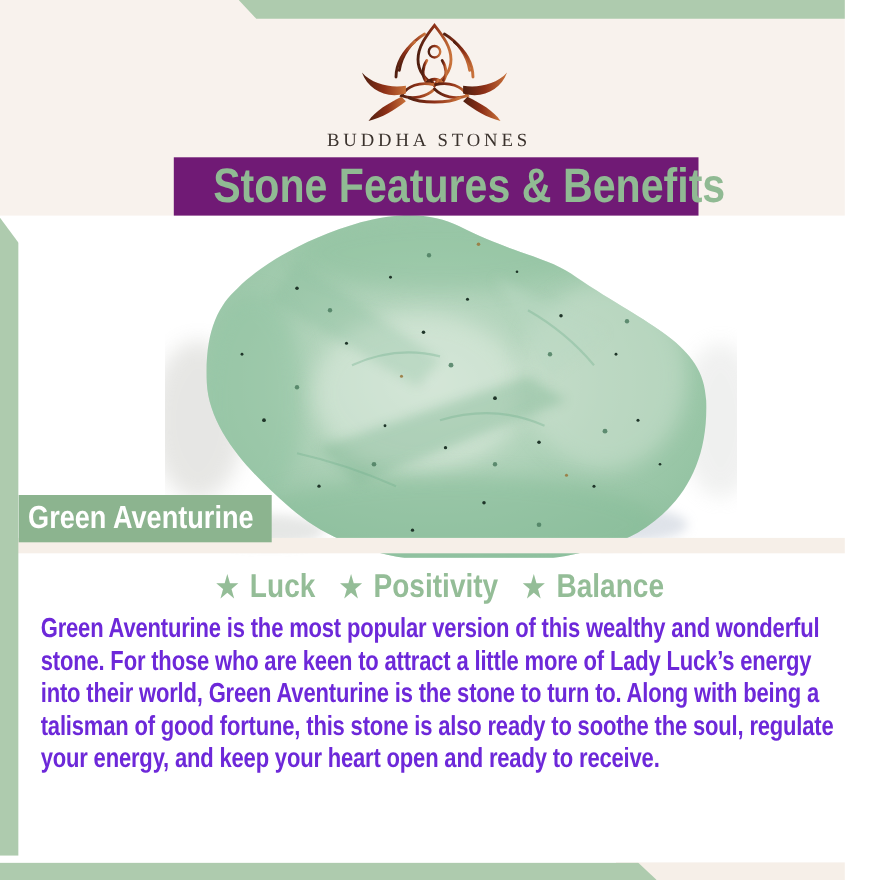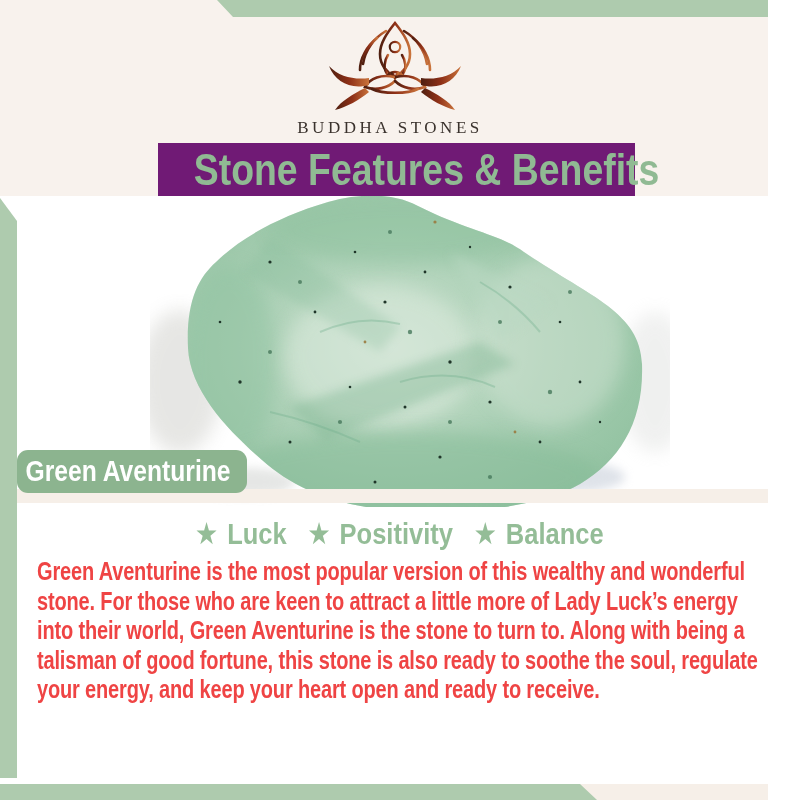--- a/index.html
+++ b/index.html
@@ -24,33 +24,33 @@
          font-family:"Liberation Serif",serif;font-size:17px;letter-spacing:3.5px;
          font-weight:400;}
 
   
   .banner{left:158px;top:143px;width:477px;height:53px;background:#701a75;}
   .banner-title{width:477px;line-height:53px;text-align:center;color:#90ba93;
       font-size:44px;font-weight:bold;white-space:nowrap;
       transform:scaleX(.85);transform-origin:center;}
 
   
-  .stone-label{left:17px;top:450px;width:230px;height:43px;background:#8cb48f;border-radius:11px;}
+  .stone-label{left:17px;top:450px;width:230px;height:43px;background:#8cb48f;}
   .stone-label-text{padding-left:10px;line-height:43px;color:#ffffff;font-size:29px;
       font-weight:bold;white-space:nowrap;transform:scaleX(.85);transform-origin:left center;}
 
   
   .benefits{left:0;top:514px;width:800px;display:flex;justify-content:center;gap:26px;
       transform:scaleX(.85);transform-origin:center;}
   .benefit{display:flex;align-items:center;gap:12px;color:#94bd97;font-weight:bold;
       font-size:30px;line-height:40px;white-space:nowrap;}
   .benefit .star{font-size:27px;}
 
   
-  .desc{left:37px;top:557px;width:740px;color:#ef4444;}
+  .desc{left:37px;top:557px;width:740px;color:#6d28d9;}
   .desc-line{font-size:25px;font-weight:bold;line-height:29.5px;white-space:nowrap;
       transform:scaleX(.8);transform-origin:left center;letter-spacing:-0.2px;}
 </style>
 </head>
 <body>
 
 <div class="page">
 
   <div class="abs header-block"></div>
 

